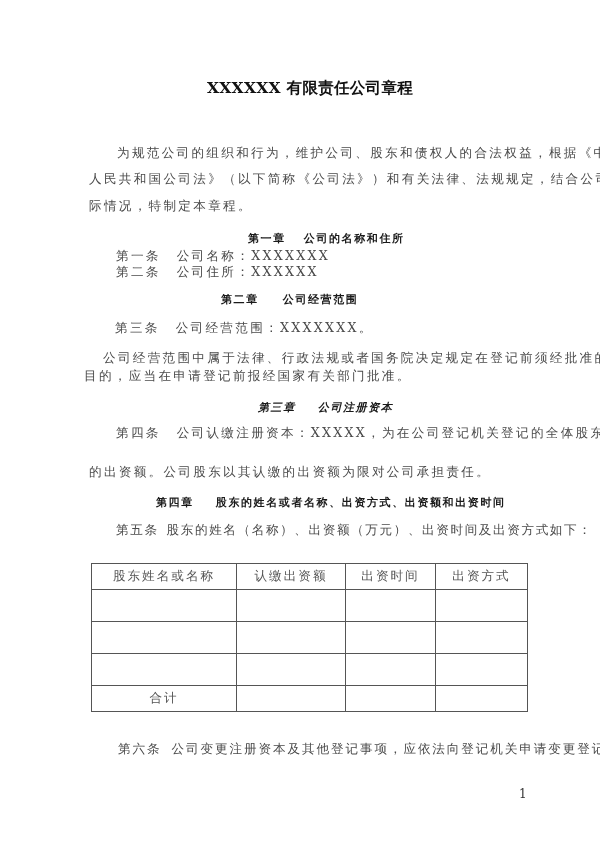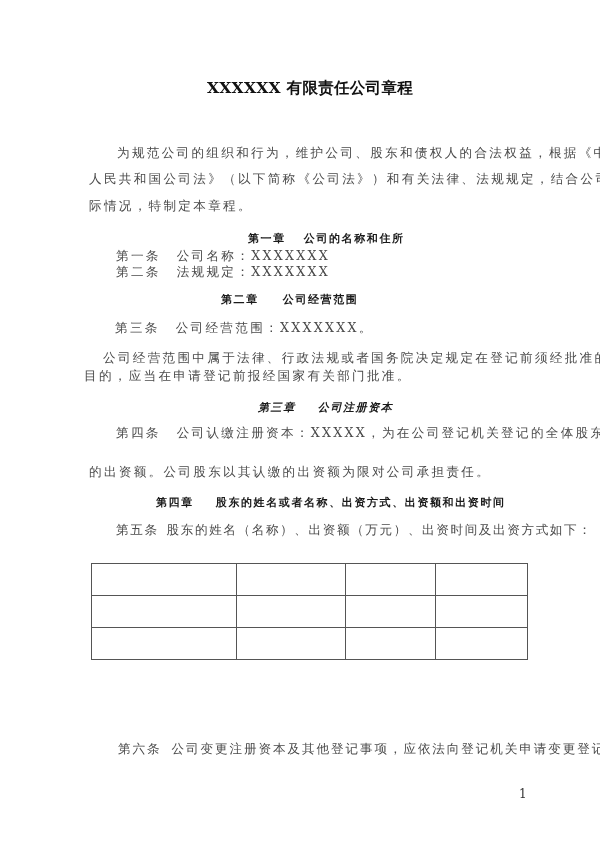--- a/index.html
+++ b/index.html
@@ -92,21 +92,21 @@
     <div class="abs body-text" style="left:89px; top:200px;text-align:right;">际情况，特制定本章程。</div>
   </div>
 
   <div class="abs chapter" style="left:248px; top:233px;">
     <span>第一章</span><span class="gap"></span><span>公司的名称和住所</span>
   </div>
   <div class="abs body-text" style="left:116px; top:250px;">
     <span class="art-label">第一条</span><span>公司名称：XXXXXXX</span>
   </div>
   <div class="abs body-text" style="left:116px; top:266px;">
-    <span class="art-label">第二条</span><span>法规规定：XXXXXXX</span>
+    <span class="art-label">第二条</span><span>公司住所：XXXXXX</span>
   </div>
 
   <div class="abs chapter" style="left:221px; top:294px;">
     <span>第二章</span><span class="gap" style="width:24px;"></span><span>公司经营范围</span>
   </div>
   <div class="abs body-text" style="left:115px; top:322px;">
     <span class="art-label">第三条</span><span>公司经营范围：XXXXXXX。</span>
   </div>
   <div class="abs body-text" style="left:103px; top:352px;">公司经营范围中属于法律、行政法规或者国务院决定规定在登记前须经批准的项</div>
   <div class="abs body-text" style="left:84px; top:370px;">目的，应当在申请登记前报经国家有关部门批准。</div>
@@ -128,38 +128,50 @@
 
   <div class="table-wrap">
     <table class="share">
       <colgroup>
         <col style="width:145px;">
         <col style="width:109px;">
         <col style="width:90px;">
         <col style="width:92px;">
       </colgroup>
       <tbody>
+          <tr class="hdr">
+        <th>股东姓名或名称</th>
+        <th>认缴出资额</th>
+        <th>出资时间</th>
+        <th>出资方式</th>
+      </tr>
       <tr class="row">
         <td></td>
         <td></td>
         <td></td>
         <td></td>
       </tr>
       <tr class="row">
         <td></td>
         <td></td>
         <td></td>
         <td></td>
       </tr>
       <tr class="row">
         <td></td>
         <td></td>
         <td></td>
         <td></td>
       </tr>
+      <tr class="total">
+        <td>合计</td>
+        <td></td>
+        <td></td>
+        <td></td>
+      </tr>
     </tbody>
       </table>
   </div>
 
   <div class="abs body-text" style="left:118px; top:743px; letter-spacing:1.9px;">
     <span class="art-label" style="margin-right:10px;">第六条</span><span>公司变更注册资本及其他登记事项，应依法向登记机关申请变更登记</span>
   </div>
 
   <div class="abs page-num">1</div>
 

